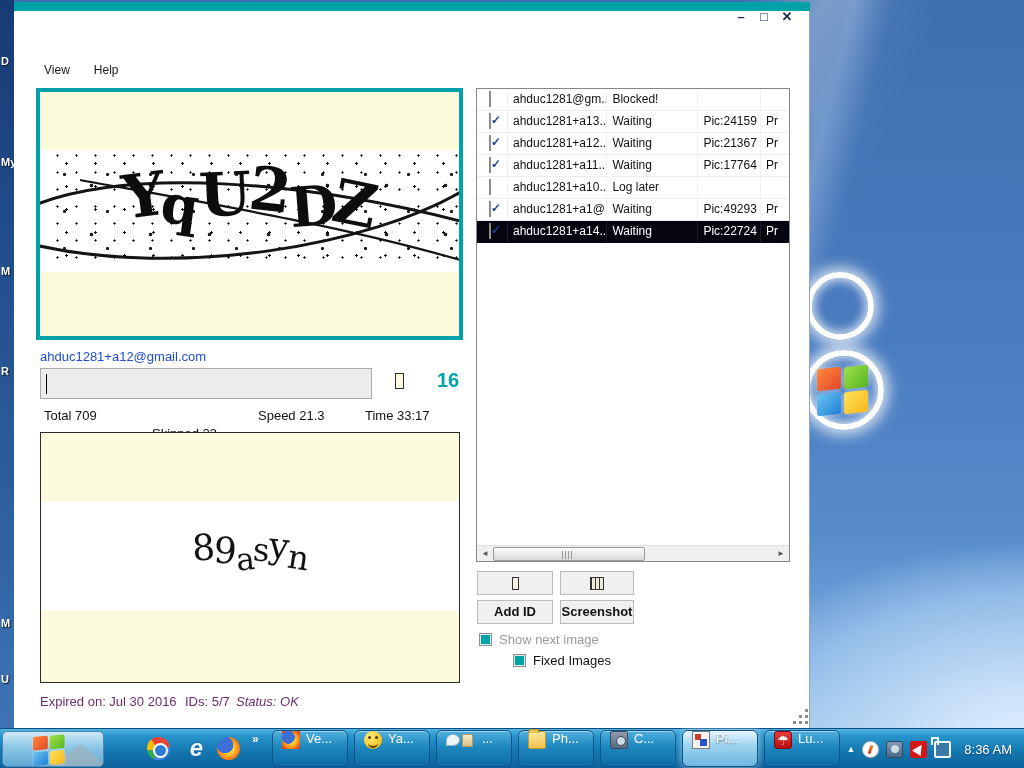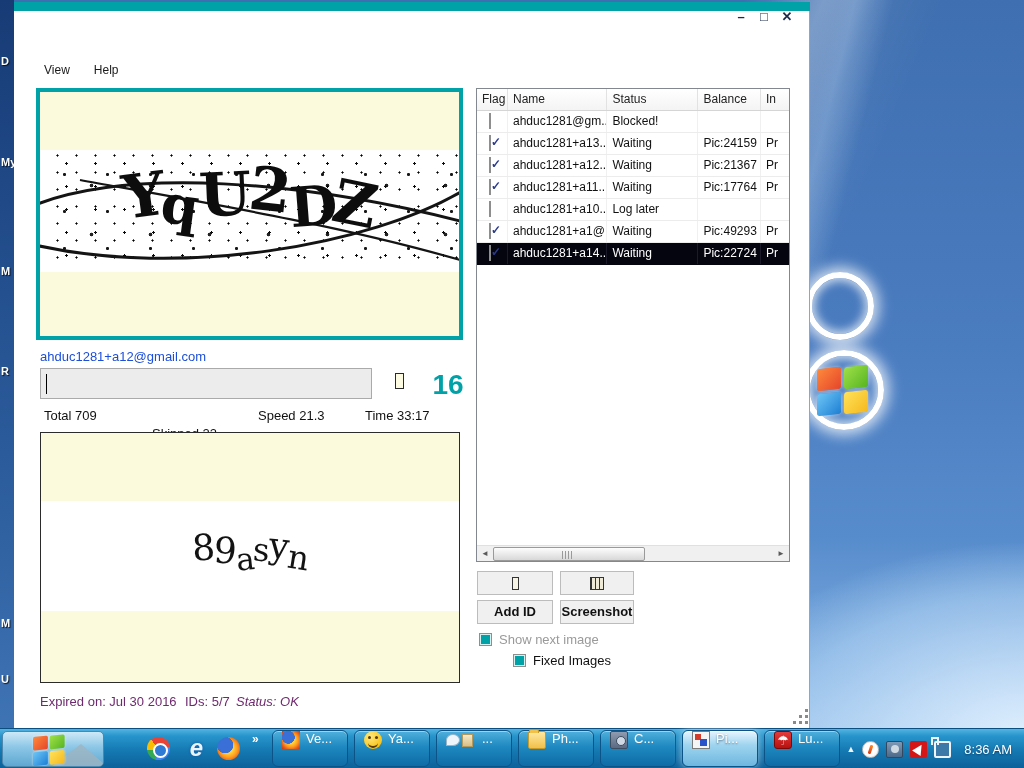--- a/index.html
+++ b/index.html
@@ -70,21 +70,21 @@
   .cap1-text .l4 { transform:rotate(-6deg) translateY(10px); font-size:55px; }
   .cap1-text .l5 { transform:rotate(10deg) translateY(8px); }
 
   .current-id { position:absolute; left:26px; top:347px; font-size:13px; color:#1d4ed8; }
   .answer-box { position:absolute; left:26px; top:366px; width:332px; height:31px;
     background:#ececec; border:1px solid #aaa; }
   .caret { position:absolute; left:5px; top:5px; width:1px; height:20px; background:#000; }
   .timer-glyph { position:absolute; left:381px; top:371px; width:9px; height:16px;
     border:1px solid #2a2a2a; background:#fdfbe2; }
   .timer-count { position:absolute; left:408px; top:367px; width:52px; text-align:center;
-    font-size:28px; font-weight:bold; color:#00A2A8; }
+    font-size:20px; font-weight:bold; color:#00A2A8; }
   .stats { position:absolute; left:0; top:406px; width:460px; font-size:13px; color:#111; }
   .stats span { position:absolute; white-space:nowrap; }
   .stat-total { left:30px; } .stat-skipped { left:138px;margin-top:18px; } .stat-speed { left:244px; } .stat-time { left:351px; }
 
   
   .captcha-next { position:absolute; left:26px; top:430px; width:420px; height:251px;
     border:1px solid #2b2b2b; background:#fbfadd; overflow:hidden; }
   .captcha-next .cap-band { top:68px; height:110px; }
   .cap2-text { position:absolute; left:0; top:26px; width:100%; text-align:center;
     font-family:"DejaVu Serif", serif; font-size:36px; color:#131313; letter-spacing:-1px; }
@@ -283,27 +283,20 @@
       </div>
     </div>
 
     <div class="status-line">
       <span class="st-expired">Expired on: Jul 30 2016</span>
       <span class="st-ids">IDs: 5/7</span>
       <span class="st-status">Status: OK</span>
     </div>
 
     <div class="acct-panel">
-      <div class="tbl-header">
-        <div class="hc col-flag">Flag</div>
-        <div class="hc col-name">Name</div>
-        <div class="hc col-status">Status</div>
-        <div class="hc col-balance">Balance</div>
-        <div class="hc col-extra">In</div>
-      </div>
 
       <div class="tbl-row">
         <div class="tc col-flag"><span class="cb"></span></div>
         <div class="tc col-name">ahduc1281@gm...</div>
         <div class="tc col-status">Blocked!</div>
         <div class="tc col-balance"></div>
         <div class="tc col-extra"></div>
       </div>
       <div class="tbl-row">
         <div class="tc col-flag"><span class="cb checked"></span></div>

